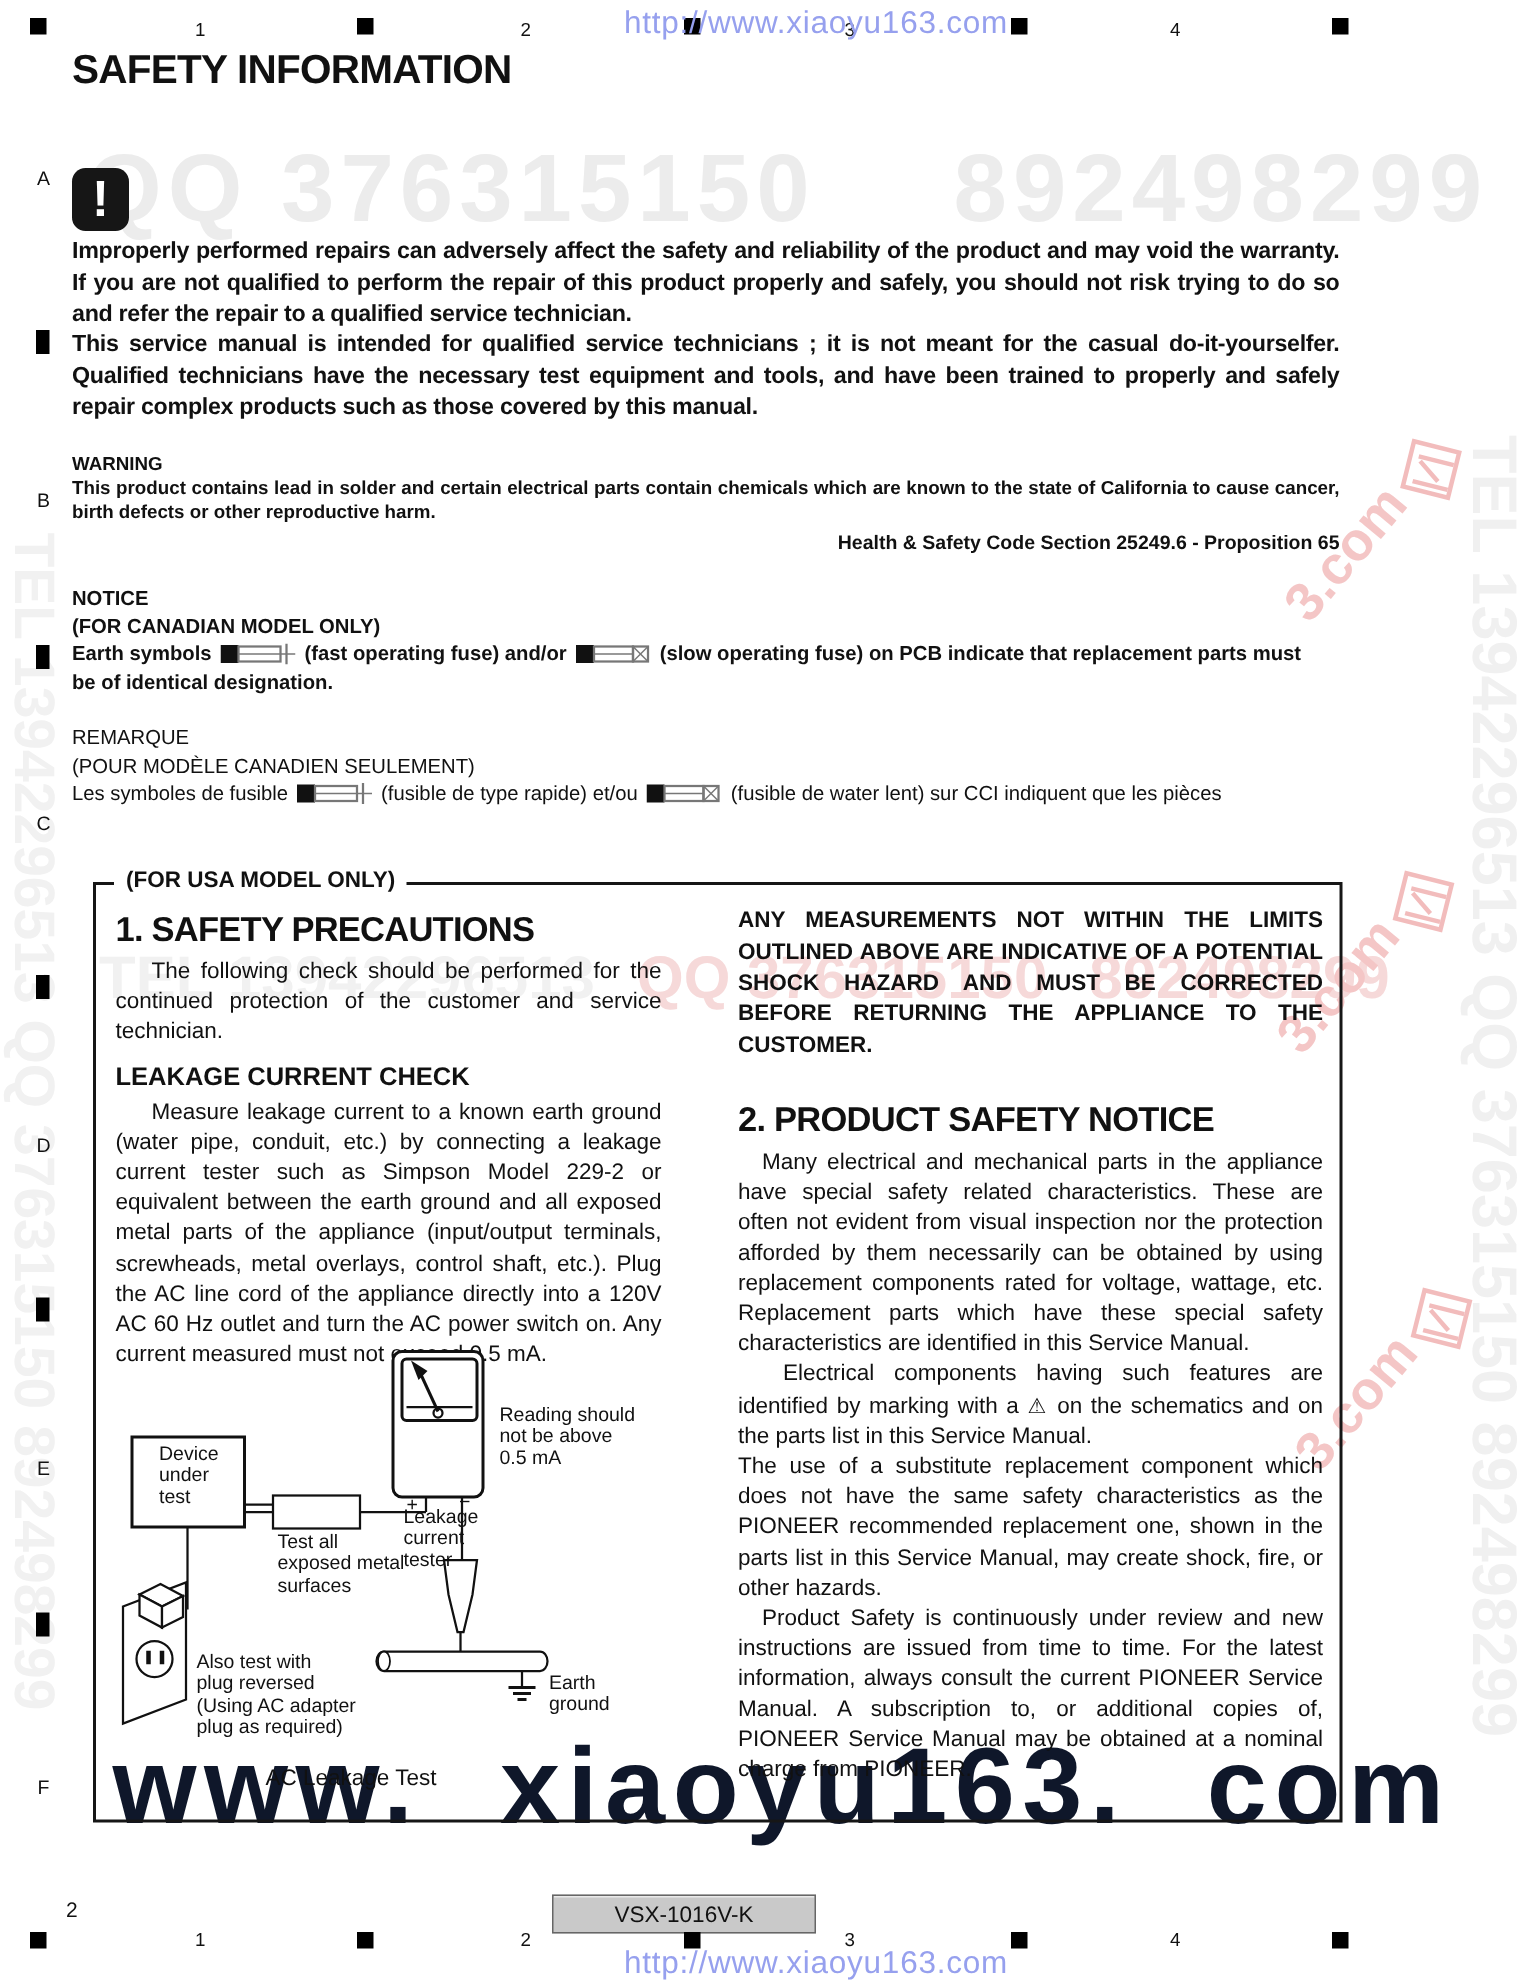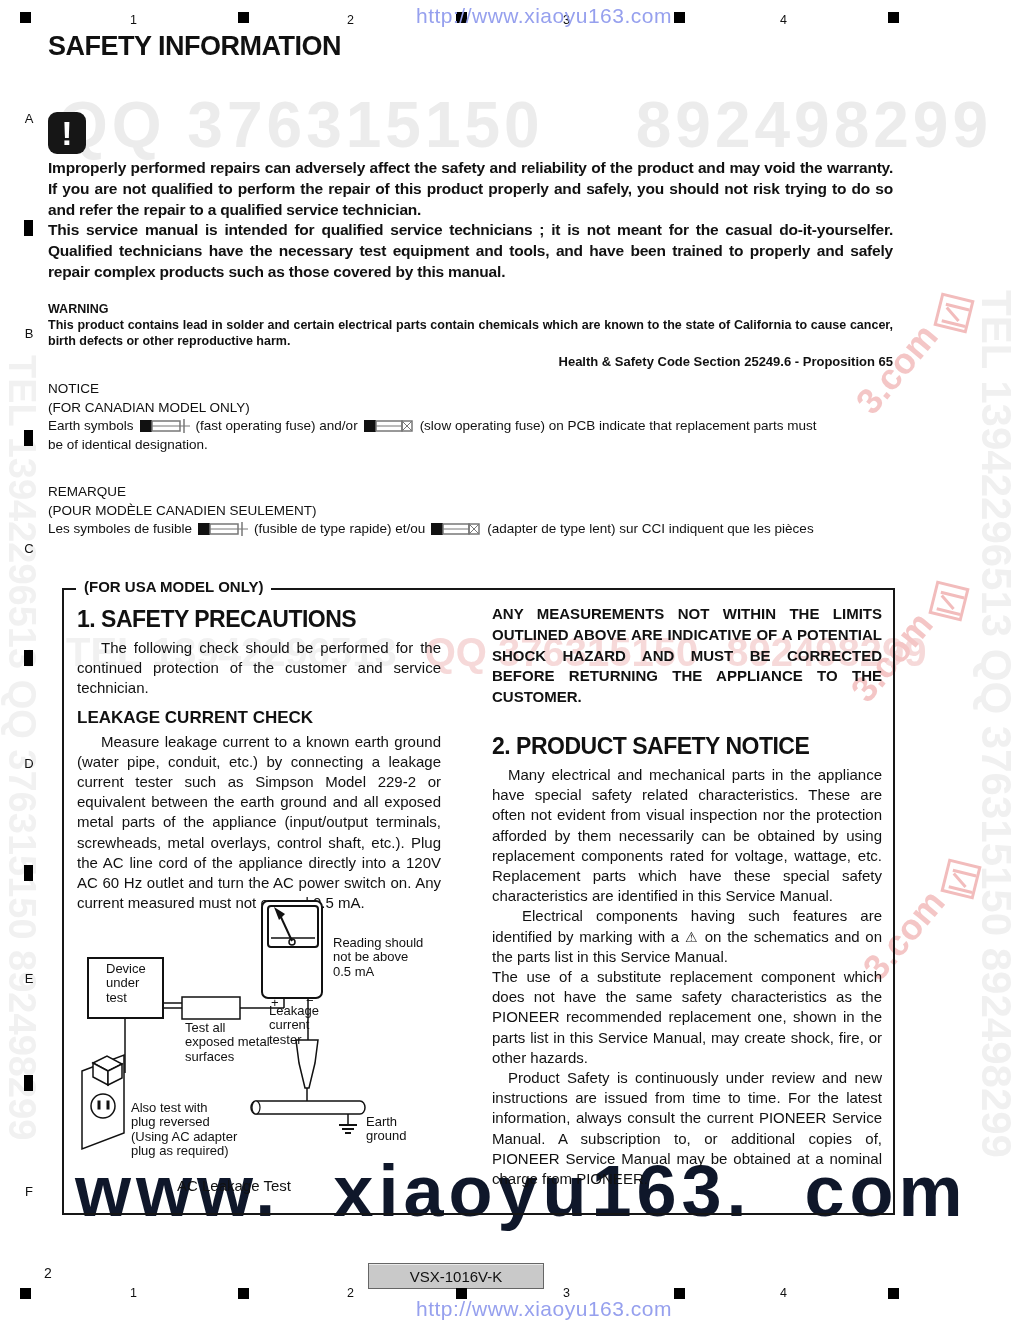--- a/index.html
+++ b/index.html
@@ -139,21 +139,21 @@
       <p>Improperly performed repairs can adversely affect the safety and reliability of the product and may void the warranty. If you are not qualified to perform the repair of this product properly and safely, you should not risk trying to do so and refer the repair to a qualified service technician.</p>
       <p>This service manual is intended for qualified service technicians ; it is not meant for the casual do-it-yourselfer. Qualified technicians have the necessary test equipment and tools, and have been trained to properly and safely repair complex products such as those covered by this manual.</p>
     </div>
 
     <div class="abs warning-blk">
       <div>WARNING</div>
       <div class="jst">This product contains lead in solder and certain electrical parts contain chemicals which are known to the state of California to cause cancer, birth defects or other reproductive harm.</div>
       <div class="coderef">Health &amp; Safety Code Section 25249.6 - Proposition 65</div>
     </div>
 
-    <div class="abs notice-blk" style="top:380px;">
+    <div class="abs notice-blk" style="top:390px;font-weight:bold;">
       <div>NOTICE</div>
       <div>(FOR CANADIAN MODEL ONLY)</div>
       <div class="fuseline">
         <span>Earth symbols</span>
         <svg class="fuse-svg" width="50" height="14" viewBox="0 0 50 14">
           <rect x="0" y="1" width="12" height="12" fill="#111"></rect>
           <rect x="12" y="2" width="28" height="10" fill="none" stroke="#777" stroke-width="1.5"></rect>
           <line x1="12" y1="7" x2="40" y2="7" stroke="#777" stroke-width="1"></line>
           <line x1="44" y1="0" x2="44" y2="14" stroke="#777" stroke-width="1.5"></line>
           <line x1="40" y1="7" x2="50" y2="7" stroke="#777" stroke-width="1"></line>
@@ -186,21 +186,21 @@
         </svg>
         <span>(fusible de type rapide) et/ou</span>
         <svg class="fuse-svg" width="50" height="14" viewBox="0 0 50 14">
           <rect x="0" y="1" width="12" height="12" fill="#111"></rect>
           <rect x="12" y="2" width="26" height="10" fill="none" stroke="#777" stroke-width="1.5"></rect>
           <line x1="12" y1="7" x2="38" y2="7" stroke="#777" stroke-width="1"></line>
           <rect x="38" y="2" width="10" height="10" fill="none" stroke="#777" stroke-width="1.5"></rect>
           <line x1="38" y1="2" x2="48" y2="12" stroke="#777" stroke-width="1"></line>
           <line x1="38" y1="12" x2="48" y2="2" stroke="#777" stroke-width="1"></line>
         </svg>
-        <span>(adapter de type lent) sur CCI indiquent que les pièces</span>
+        <span>(fusible de water lent) sur CCI indiquent que les pièces</span>
       </div>
     </div>
 
     <div class="abs usa-box">
       <div class="usa-legend">(FOR USA MODEL ONLY)</div>
 
       <div class="col-left">
         <div class="sec-title">1. SAFETY PRECAUTIONS</div>
         <p class="body-p jst ind">The following check should be performed for the continued protection of the customer and service technician.</p>
         <div class="leak-title">LEAKAGE CURRENT CHECK</div>

